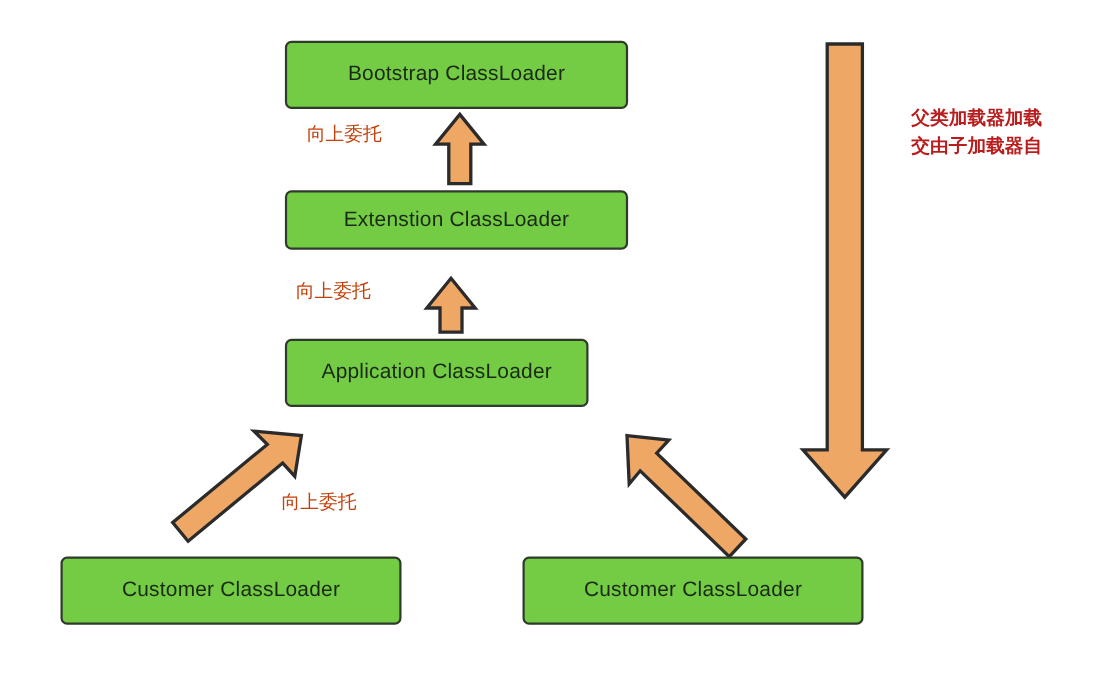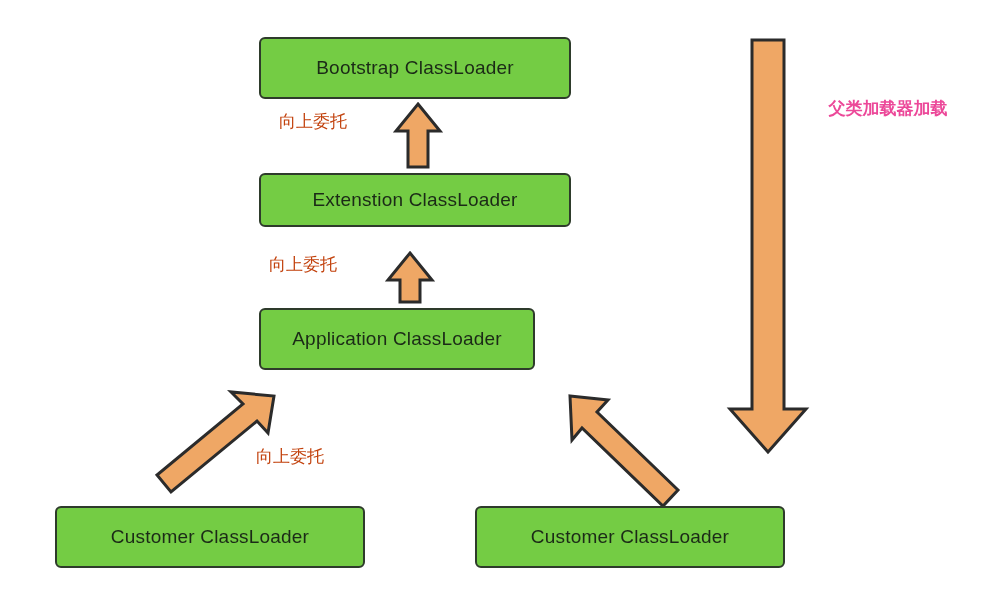--- a/index.html
+++ b/index.html
@@ -54,21 +54,21 @@
   #label-delegate-1 { left: 279px; top: 110px; }
   #label-delegate-2 { left: 269px; top: 253px; }
   #label-delegate-3 { left: 256px; top: 445px; }
 
   #note-fallback {
     position: absolute;
     left: 790px;
     top: 96px;
     width: 196px;
     text-align: center;
-    color: #ec4899;
+    color: #b91c1c;
     font-size: 17px;
     font-weight: bold;
     line-height: 1.45;
     font-family: "DejaVu Sans", "Liberation Sans", sans-serif;
   }
   #note-fallback .note-line { display: block; }
   svg.arrows {
     position: absolute;
     left: 0; top: 0;
     width: 994px;
@@ -121,15 +121,16 @@
   </div>
 
   <div class="edge-label" id="label-delegate-1">向上委托</div>
 
   <div class="edge-label" id="label-delegate-2">向上委托</div>
 
   <div class="edge-label" id="label-delegate-3">向上委托</div>
 
   <div id="note-fallback">
     <span class="note-line">父类加载器加载</span>
+    <span class="note-line">交由子加载器自</span>
   </div>
 
 </div>
 
 </body></html>

